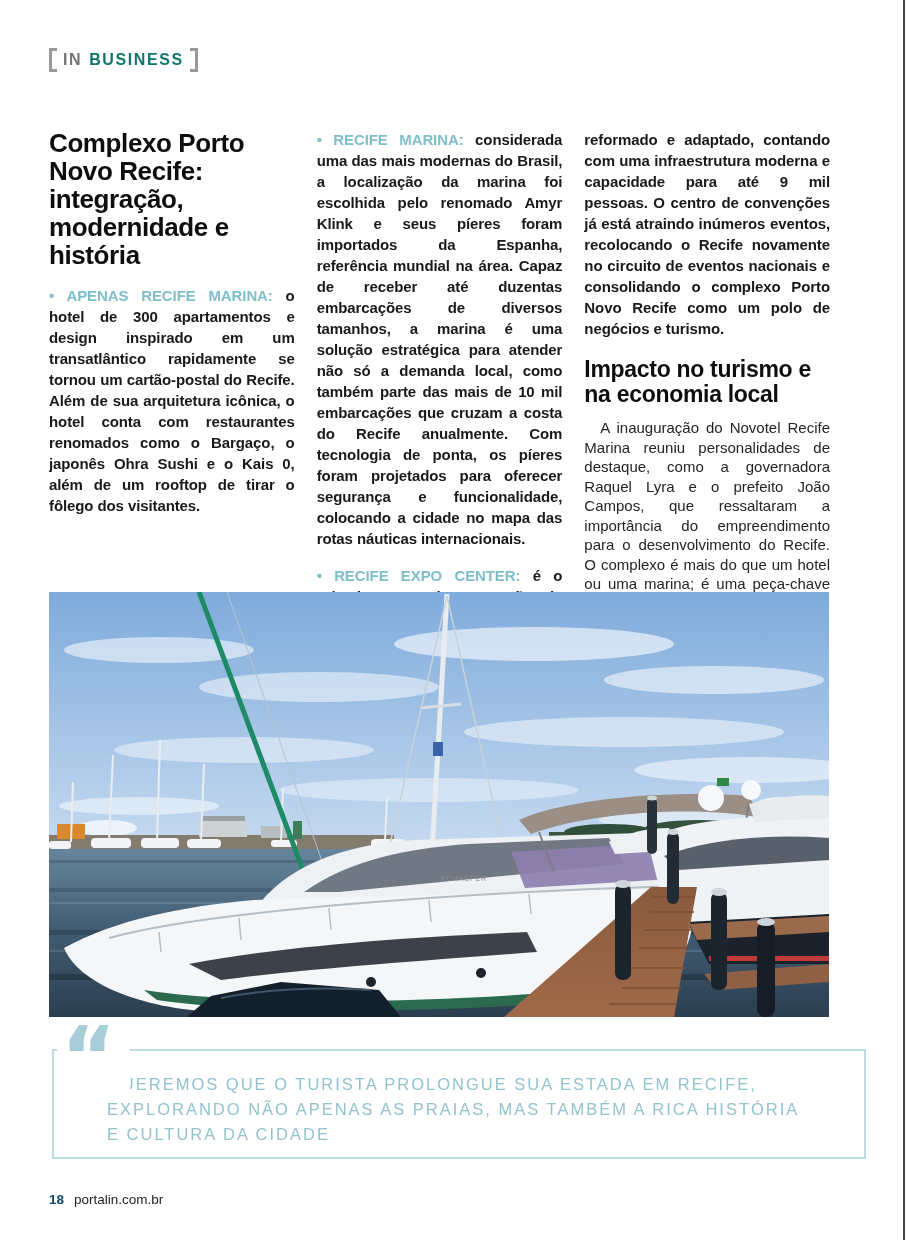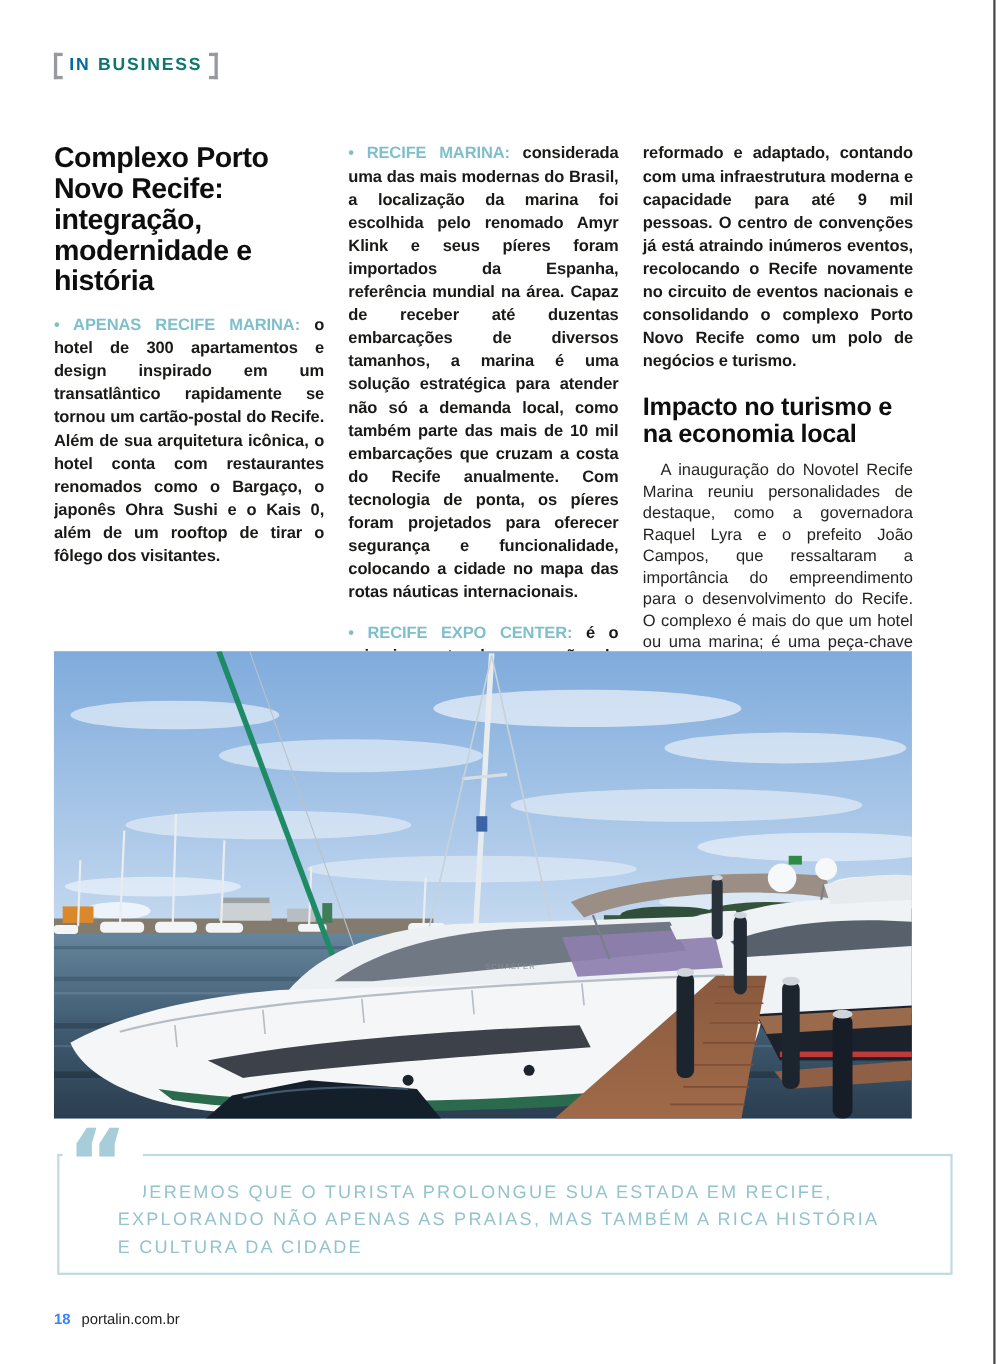--- a/index.html
+++ b/index.html
@@ -6,21 +6,21 @@
   body{font-family:"Liberation Sans", sans-serif; color:#161614;}
   .page{position:relative;width:906px;height:1240px;background:#fff;overflow:hidden;}
   .page-edge{position:absolute;top:0;right:1px;width:2px;height:1240px;background:#454545;}
 
   
   .section-tag{position:absolute;left:49px;top:48px;display:flex;align-items:center;gap:6px;}
   .bracket{width:8px;height:24px;box-sizing:border-box;border:3px solid #97999c;}
   .bracket.left{border-right:none;}
   .bracket.right{border-left:none;}
   .tag-text{font-size:16px;font-weight:bold;letter-spacing:1.6px;display:flex;gap:7px;align-items:center;}
-  .tag-in{color:#0369a1;}
+  .tag-in{color:#737373;}
   .tag-business{color:#0f766e;}
 
   
   .columns{position:absolute;left:49px;top:101px;width:781px;height:491px;display:flex;gap:22px;overflow:hidden;margin-top:28px;}
   .col{flex:1 1 0;min-width:0;}
   .headline{font-size:26px;line-height:28px;font-weight:800;letter-spacing:-0.4px;color:#0e0e0e;margin:0;}
   .lede{margin:10px 0 0 0;color:#7fbfcb;font-weight:bold;font-size:15px;line-height:21.5px;text-align:justify;text-indent:18px;letter-spacing:0.1px;}
   .body-p{margin:16px 0 0 0;font-size:15px;line-height:21px;font-weight:bold;text-align:justify;letter-spacing:-0.1px;color:#191917;}
   .body-p.first{margin-top:0;}
   .lead-in{color:#7fbfcb;}
@@ -32,21 +32,21 @@
   .photo{position:absolute;left:49px;top:592px;width:780px;height:425px;overflow:hidden;background:#9dbede;}
   .photo svg{display:block;}
 
   
   .quote-box{position:absolute;left:52px;top:1049px;width:814px;height:110px;box-sizing:border-box;border:2px solid #bedbe1;}
   .quote-mark{position:absolute;left:3px;top:-26px;font-size:84px;line-height:64px;font-weight:bold;color:#a7ced8;background:#ffffff;padding:0 14px 6px 4px;font-family:"DejaVu Sans", sans-serif;}
   .quote-text{margin:0;padding:21px 40px 0 53px;max-width:700px;box-sizing:content-box;color:#93c3cf;font-size:16.5px;line-height:25px;letter-spacing:2px;font-weight:normal;}
 
   
   .footer{position:absolute;left:49px;top:1192px;display:flex;align-items:baseline;gap:10px;font-size:13.5px;}
-  .page-num{font-weight:bold;color:#3b82f6;text-align:right;}
+  .page-num{font-weight:bold;color:#0c4a6e;text-align:right;}
   .site{font-weight:normal;color:#222;}
 </style>
 </head>
 <body>
 
 <div class="page">
 
   <div class="section-tag">
     <span class="bracket left"></span>
     <span class="tag-text">

